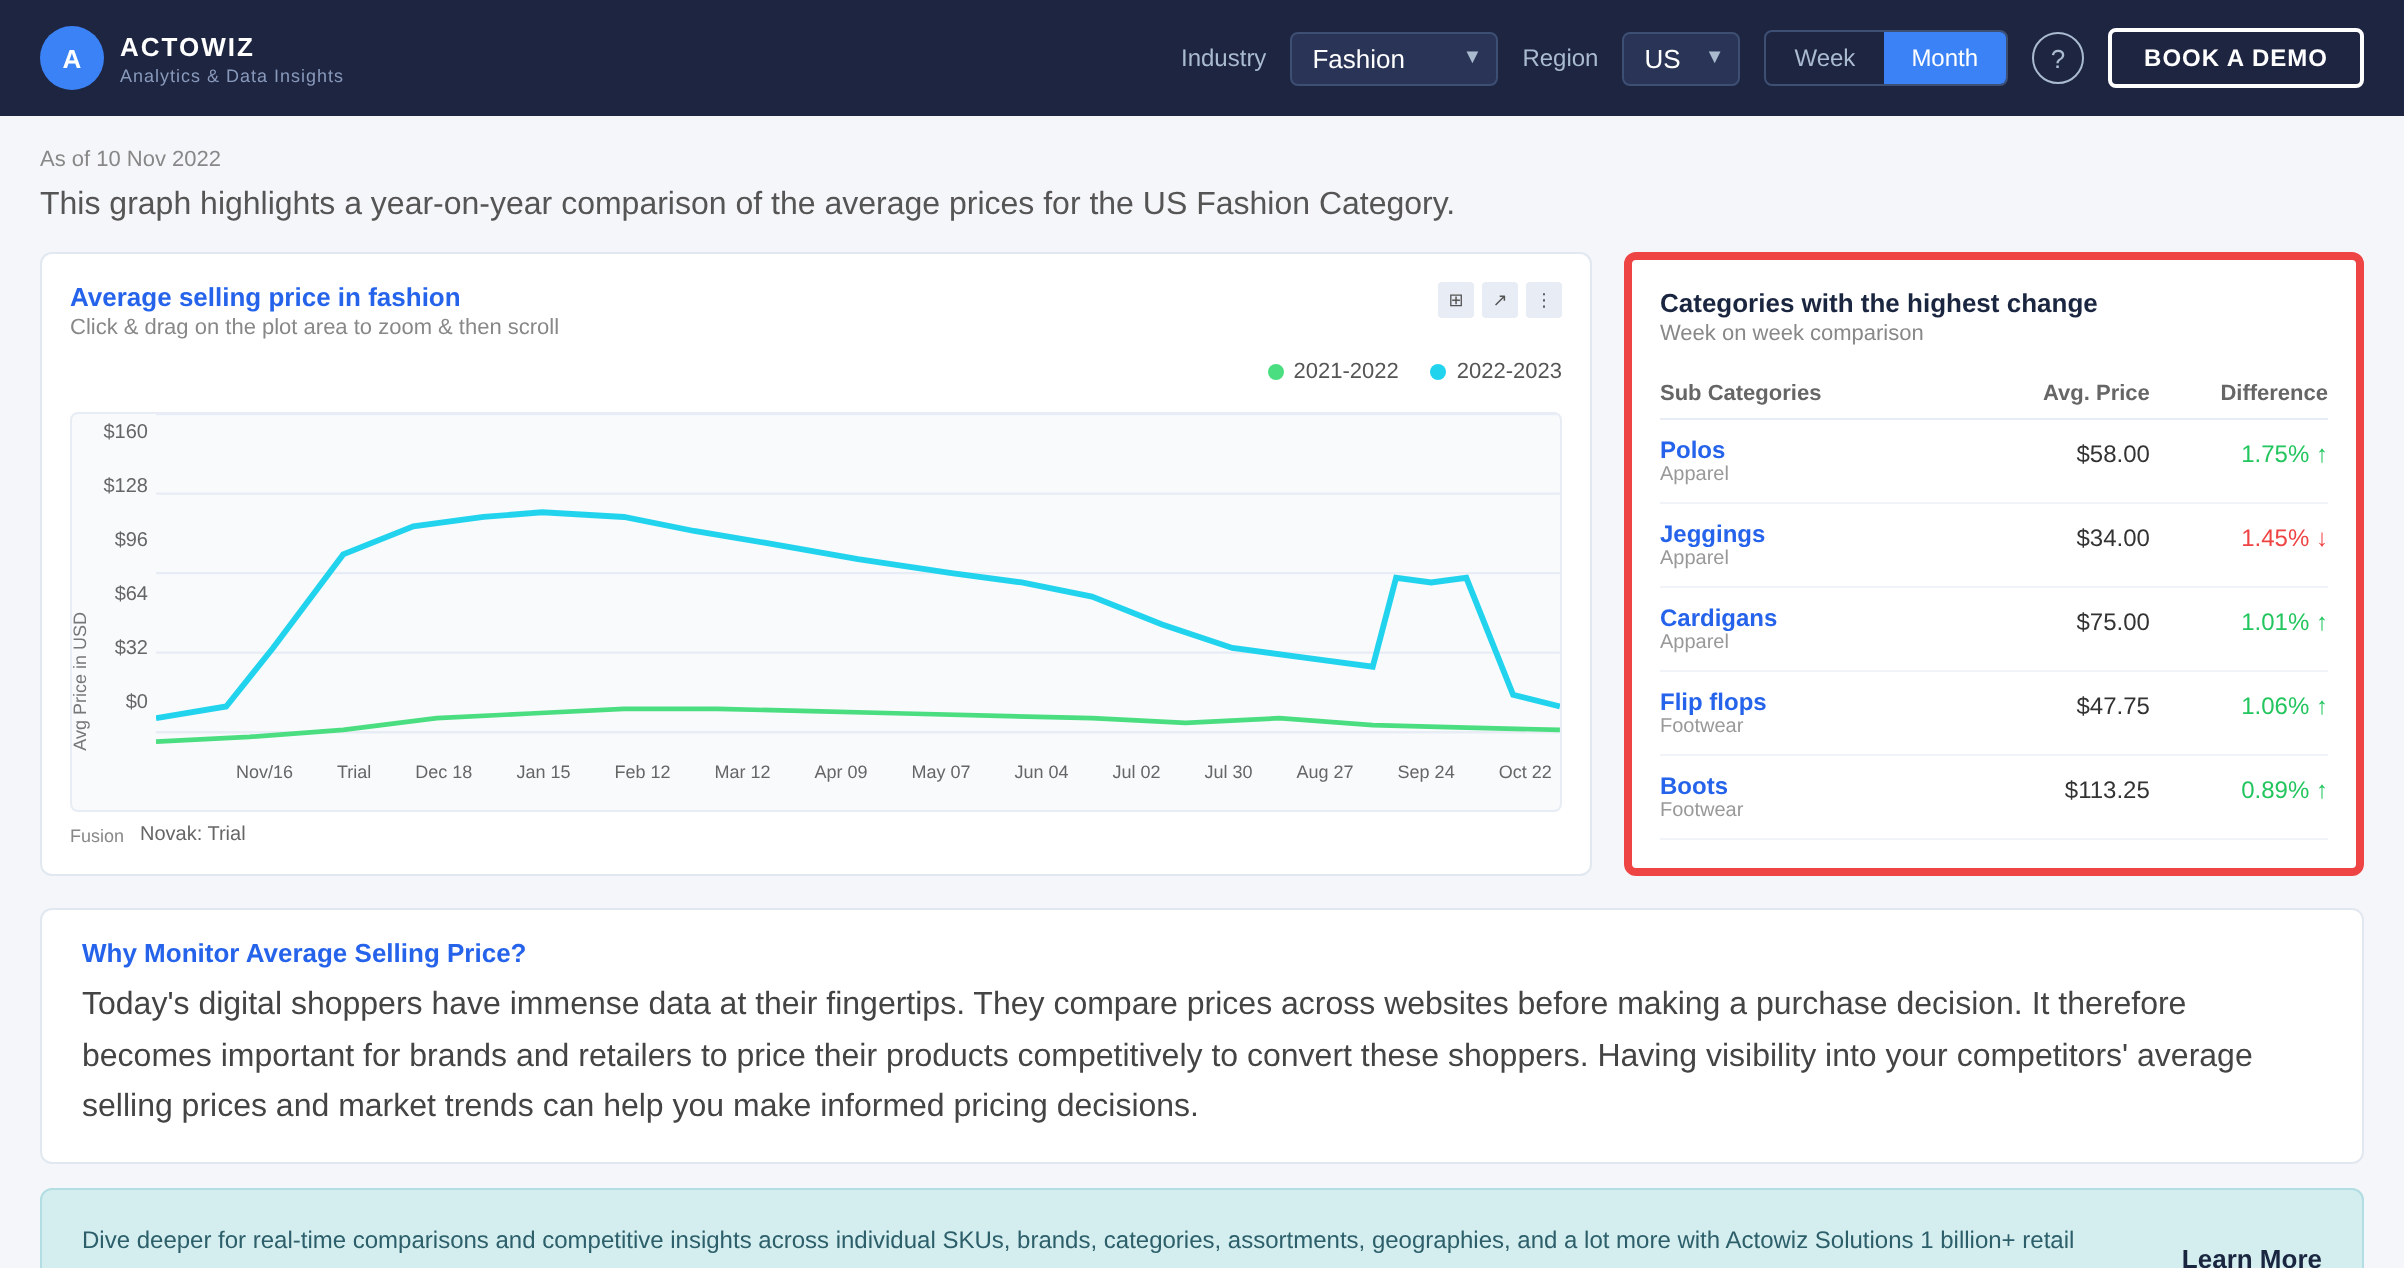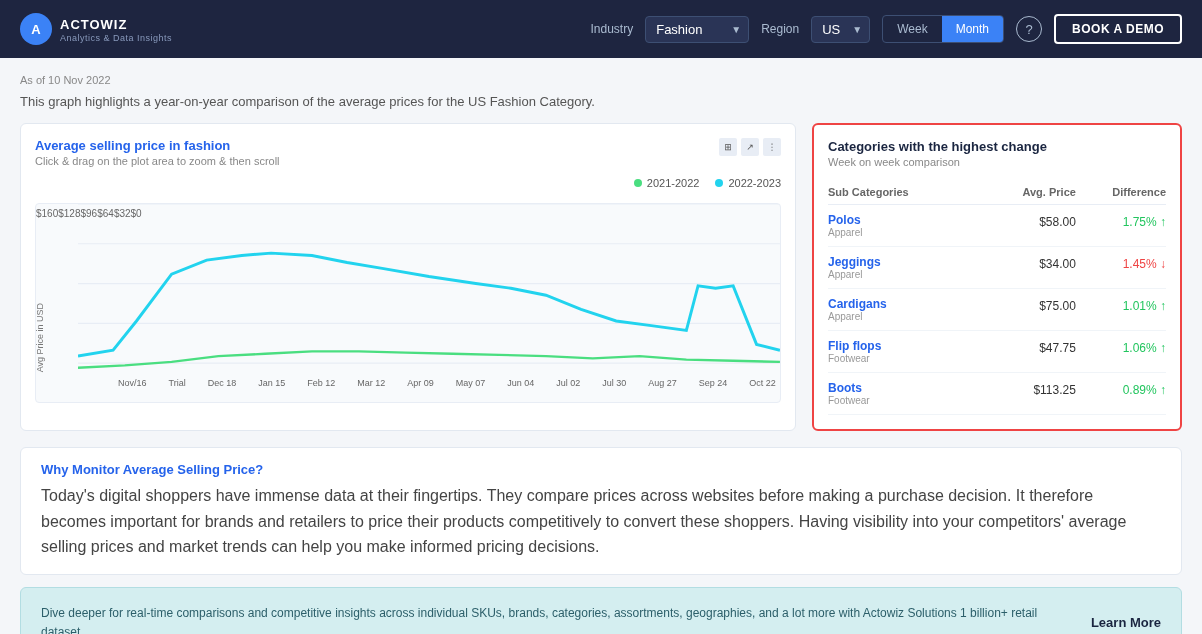--- a/index.html
+++ b/index.html
@@ -22,51 +22,51 @@
     .toggle-group { display: flex; border: 1px solid #3d4f73; border-radius: 4px; overflow: hidden; }
     .toggle-btn { background: transparent; border: none; color: #aabbd0; padding: 6px 14px; font-size: 12px; cursor: pointer; }
     .toggle-btn.active { background: #3b82f6; color: white; }
     
     .help-btn { width: 26px; height: 26px; border-radius: 50%; border: 1px solid #aabbd0; background: transparent; color: #aabbd0; font-size: 13px; cursor: pointer; display: flex; align-items: center; justify-content: center; }
     .book-demo-btn { background: transparent; border: 2px solid white; color: white; padding: 6px 16px; border-radius: 4px; font-size: 12px; font-weight: bold; cursor: pointer; letter-spacing: 0.5px; }
     
     
     .main-content { flex: 1; padding: 16px 20px; overflow-y: auto; }
     .page-date { font-size: 11px; color: #888; margin-bottom: 8px; }
-    .page-desc { font-size: 13px; color: #555; margin-bottom: 14px; }
+    .page-desc { font-size: 16px; color: #555; margin-bottom: 14px; }
     
     .content-row { display: flex; gap: 16px; margin-bottom: 16px; }
     
     
     .chart-section { background: white; border-radius: 6px; padding: 14px; flex: 1; min-width: 0; border: 1px solid #e2e8f0; }
     .chart-title { font-size: 13px; font-weight: bold; color: #1a2540; margin-bottom: 2px; }
     .chart-title span { color: #2563eb; }
     .chart-subtitle { font-size: 11px; color: #888; margin-bottom: 10px; }
     
     .chart-legend { display: flex; gap: 16px; justify-content: flex-end; margin-bottom: 8px; }
     .legend-item { display: flex; align-items: center; gap: 5px; font-size: 11px; color: #555; }
     .legend-dot { width: 8px; height: 8px; border-radius: 50%; }
     
     .chart-area { position: relative; height: 200px; background: #f8fafc; border: 1px solid #e8edf5; border-radius: 4px; overflow: hidden; }
     
     
-    .y-axis { position: absolute; left: 0; top: 0; bottom: 30px; width: 42px; display: flex; flex-direction: row; justify-content: space-between; padding: 4px 4px 0 0; }
+    .y-axis { position: absolute; left: 0; top: 0; bottom: 48px; width: 42px; display: flex; flex-direction: column; justify-content: space-between; padding: 4px 4px 0 0; }
     .y-label { font-size: 10px; color: #666; text-align: right; }
     
     
     .chart-svg { position: absolute; left: 42px; right: 0; top: 0; bottom: 30px; }
     .x-label { font-size: 9px; color: #666; }
     .chart-tool-btn { width: 18px; height: 18px; background: #e8edf5; border: none; border-radius: 2px; cursor: pointer; font-size: 9px; color: #555; display: flex; align-items: center; justify-content: center; }
     
     .chart-footer { display: flex; align-items: center; gap: 8px; margin-top: 6px; }
     .chart-footer-text { font-size: 10px; color: #666; }
     .logo-small { font-size: 9px; color: #888; }
     
     
-    .categories-section { background: white; border-radius: 6px; padding: 14px; width: 370px; flex-shrink: 0; border: 2px solid #ef4444; }
+    .categories-section { background: white; border-radius: 6px; padding: 14px; width: 370px; flex-shrink: 0; border: 4px solid #ef4444; }
     .categories-title { font-size: 13px; font-weight: bold; color: #1a2540; margin-bottom: 2px; }
     .categories-subtitle { font-size: 11px; color: #888; margin-bottom: 12px; }
     
     .cat-table { width: 100%; }
     .cat-header-row { display: flex; padding: 6px 0; border-bottom: 1px solid #e8edf5; }
     .cat-col-name { flex: 1.2; font-size: 11px; color: #666; font-weight: bold; }
     .cat-col-price { flex: 1; font-size: 11px; color: #666; font-weight: bold; text-align: right; }
     .cat-col-diff { flex: 0.8; font-size: 11px; color: #666; font-weight: bold; text-align: right; }
     
     .cat-row { display: flex; align-items: flex-start; padding: 8px 0; border-bottom: 1px solid #f0f4f8; }
@@ -206,20 +206,24 @@
               <span class="x-label">Jun 04</span>
               <span class="x-label">Jul 02</span>
               <span class="x-label">Jul 30</span>
               <span class="x-label">Aug 27</span>
               <span class="x-label">Sep 24</span>
               <span class="x-label">Oct 22</span>
             </div>
           </div>
         </div>
 
+        <div class="chart-footer">
+          <span class="logo-small">Fusion</span>
+          <span class="chart-footer-text">Novak: Trial</span>
+        </div>
       </div>
 
       <div class="categories-section">
         <div class="categories-title">Categories with the highest change</div>
         <div class="categories-subtitle">Week on week comparison</div>
 
         <div class="cat-table">
           <div class="cat-header-row">
             <div class="cat-col-name">Sub Categories</div>
             <div class="cat-col-price">Avg. Price</div>

